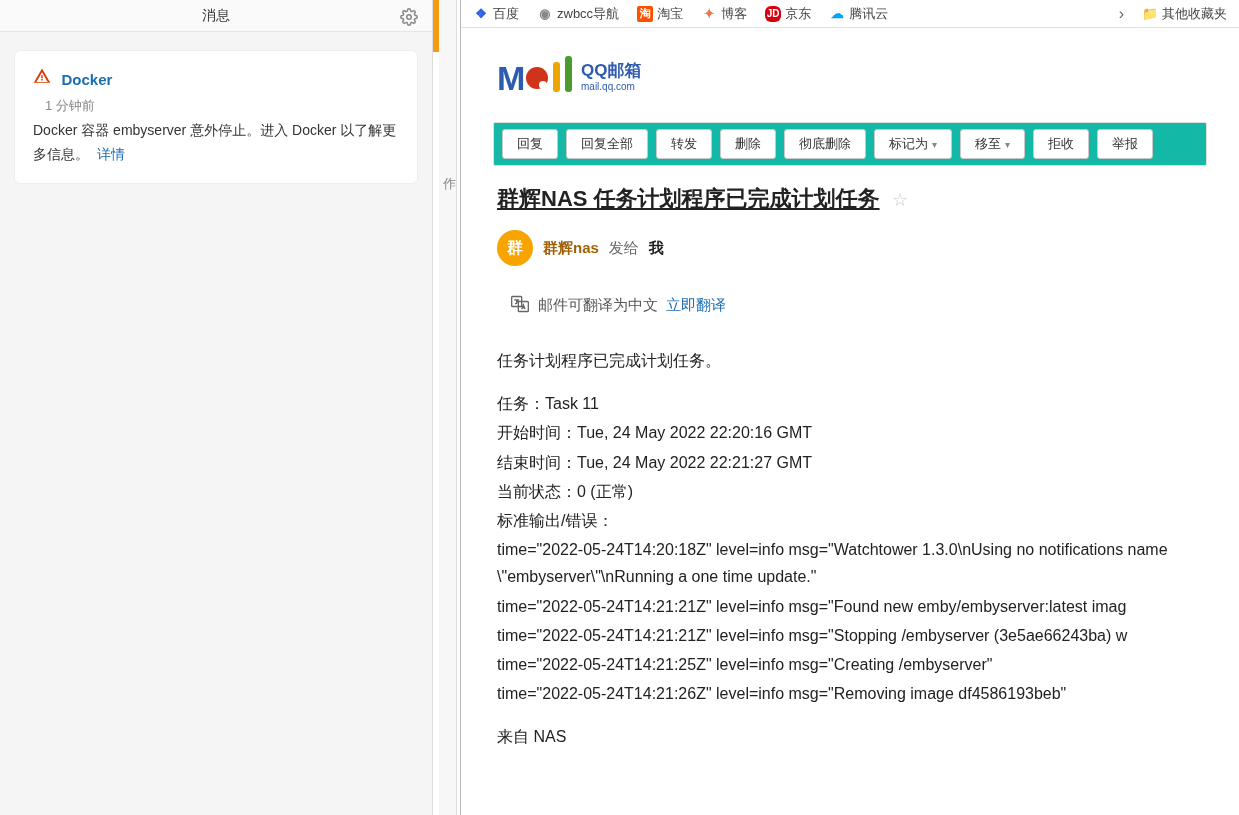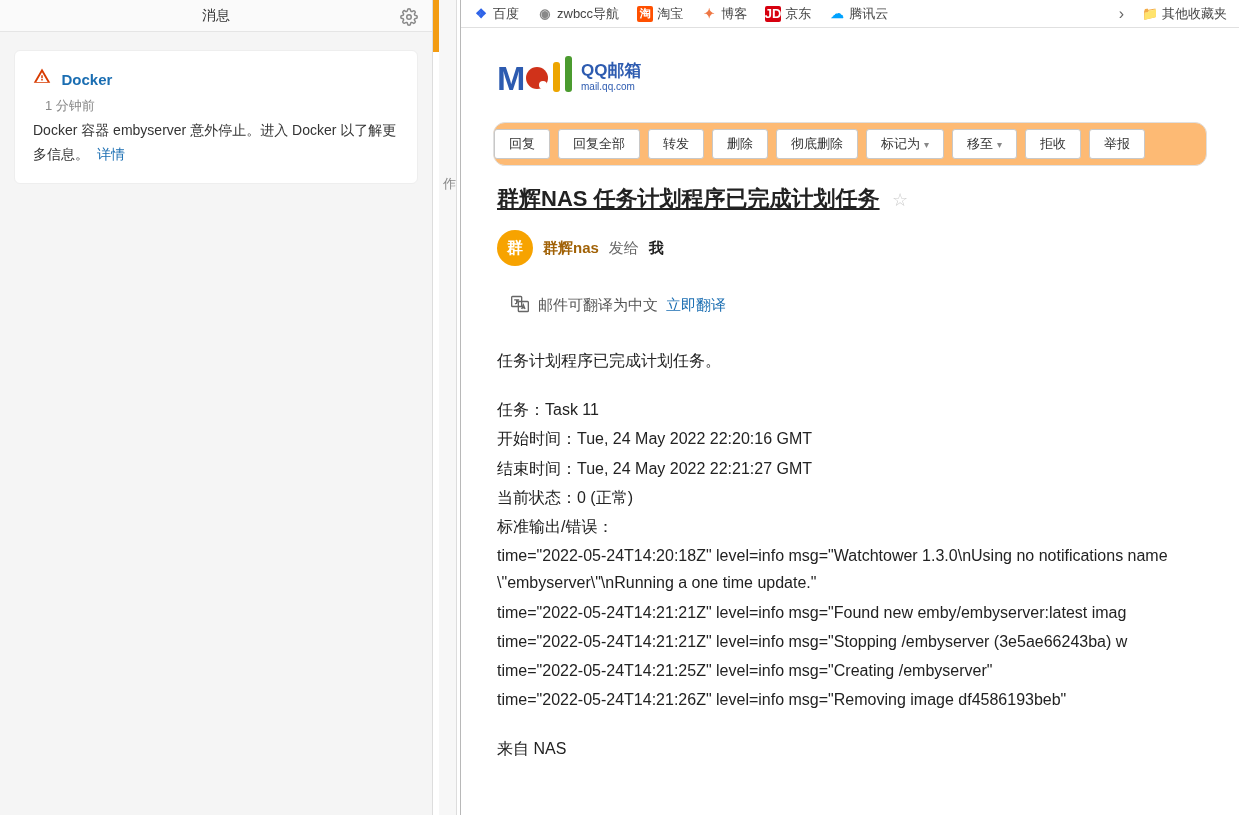--- a/index.html
+++ b/index.html
@@ -22,47 +22,47 @@
     .bg-edge .edge-text { position: absolute; left: 4px; font-size: 13px; color: #888; writing-mode: horizontal-tb; }
     .edge-text1 { top: 175px; }
 
     .right-panel { position: absolute; left: 460px; top: 0; right: 0; height: 815px; background: #fff; border-left: 1px solid #b8b8b8; }
 
     .bookmark-bar { height: 28px; border-bottom: 1px solid #e0e0e0; display: flex; align-items: center; padding: 0 12px; gap: 18px; font-size: 13px; color: #444; overflow: hidden; }
     .bookmark-item { display: flex; align-items: center; gap: 4px; cursor: pointer; white-space: nowrap; }
     .bm-icon { font-size: 13px; font-weight: bold; display: inline-flex; width: 16px; height: 16px; align-items: center; justify-content: center; border-radius: 2px; }
     .bm-baidu { color: #2e63e8; }
     .bm-taobao { background:#ff5000; color:#fff; font-size:11px; }
-    .bm-jd { background:#d7000f; color:#fff; font-size:13px; }
+    .bm-jd { background:#d7000f; color:#fff; font-size:10px;border-radius:6px; }
     .bookmark-right { margin-left: auto; display: flex; align-items: center; gap: 18px; }
 
     .logo-area { padding: 28px 0 16px 36px; }
     .logo-svg { display: inline-block; }
 
-    .toolbar { margin: 0 32px 18px 32px; border: 1px solid #e0e0e0; background: #fdba74; border-radius: 12px; padding: 6px 0; display: flex; gap: 8px; }
+    .toolbar { margin: 0 32px 18px 32px; border: 1px solid #e0e0e0; background: #14b8a6; border-radius: 2px; padding: 6px 8px; display: flex; gap: 8px; }
     .tb-btn { background: #fff; border: 1px solid #c8c8c8; border-radius: 3px; padding: 5px 14px; font-size: 13px; color: #333; cursor: pointer; display: flex; align-items: center; gap: 4px; }
     .tb-caret { color:#888; font-size:10px; }
 
     .mail-header { padding: 0 36px; }
     .mail-subject { font-size: 22px; font-weight: 600; color: #222; display: inline; text-decoration: underline; }
     .star-icon { color: #ccc; margin-left: 8px; font-size: 18px; cursor: pointer; }
 
     .sender-row { padding: 16px 36px 12px 36px; display: flex; align-items: center; gap: 10px; }
     .avatar { width: 36px; height: 36px; border-radius: 50%; background: #f7a300; color: #fff; display: flex; align-items: center; justify-content: center; font-size: 16px; font-weight: 600; }
     .sender-name { font-weight: 700; color: #a16207; font-size: 15px; }
     .sender-to { color: #666; font-size: 15px; }
     .sender-me { color: #222; font-weight: 600; font-size: 15px; }
 
     .translate-row { margin: 8px 36px 22px 36px; padding: 8px 13px; display: flex; align-items: center; gap: 8px; font-size: 15px; color: #555; }
     .translate-icon { color:#666; }
     .translate-link { color: #1b6eb2; cursor: pointer; }
 
     .mail-body { padding: 0 36px; font-size: 16px; color: #222; line-height: 1.7; }
     .mail-body p { margin-bottom: 2px; }
-    .mail-body .mb-space { margin-top: 22px; }
+    .mail-body .mb-space { margin-top: 16px; }
   </style>
 </head>
 <body>
 
 <div class="left-panel">
   <div class="left-header">
     <span class="left-header-title">消息</span>
     <span class="left-header-gear">
       <svg width="18" height="18" viewBox="0 0 24 24" fill="none" stroke="currentColor" stroke-width="2">
           <circle cx="12" cy="12" r="3"></circle>

